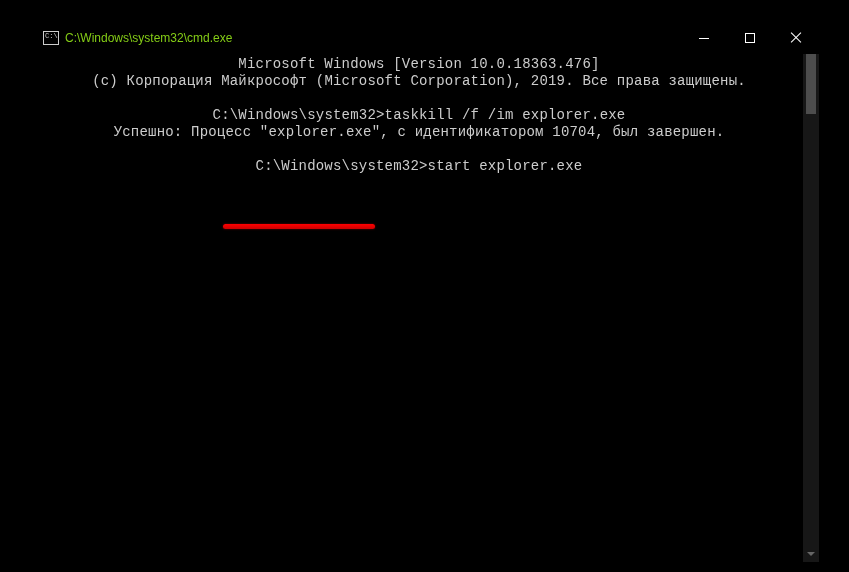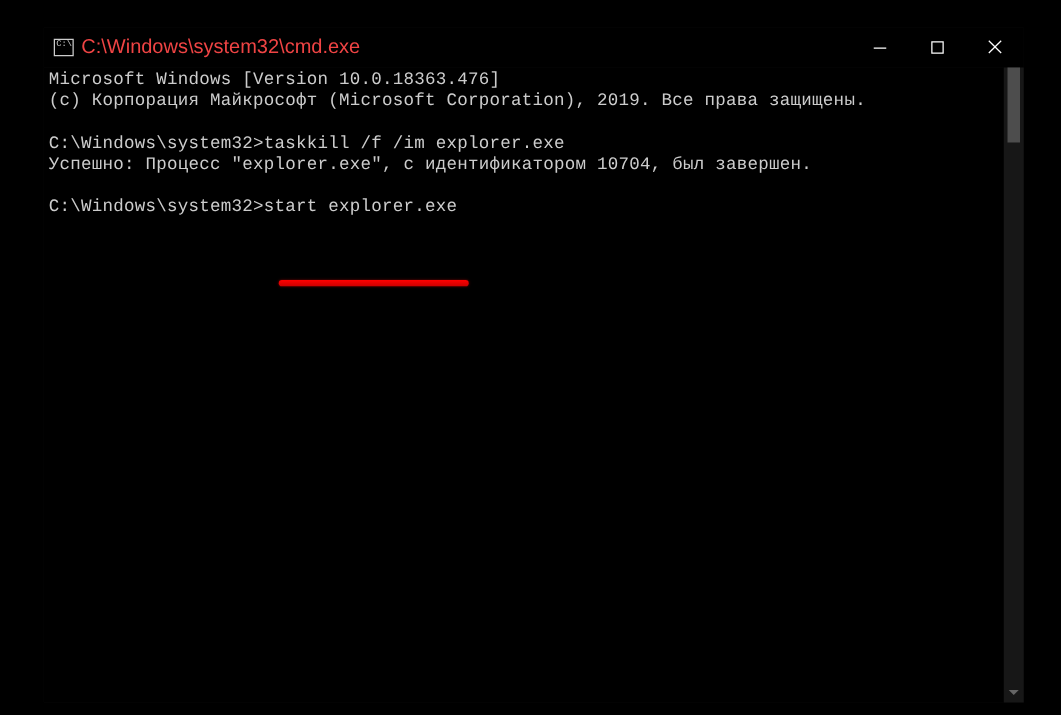--- a/index.html
+++ b/index.html
@@ -47,22 +47,22 @@
     .titlebar-icon::before {
       content: "C:\\";
       position: absolute;
       font-size: 7px;
       color: #ccc;
       top: 1px;
       left: 1px;
       line-height: 1;
     }
     .titlebar-title {
-      color: #ef4444;
-      font-size: 16px;
+      color: #84cc16;
+      font-size: 12px;
       font-family: 'Segoe UI', sans-serif;
     }
     .titlebar-controls {
       display: flex;
       height: 100%;
     }
     .titlebar-btn {
       width: 46px;
       height: 100%;
       display: flex;
@@ -110,20 +110,21 @@
     }
     .terminal-content {
       flex: 1;
       padding: 2px 4px;
       color: #cccccc;
       font-size: 14px;
       line-height: 17px;
       white-space: pre;
       font-family: Consolas, 'Courier New', monospace;
       letter-spacing: 0.2px;
+      text-align: center;
     }
     .scrollbar {
       width: 16px;
       background: #171717;
       position: relative;
     }
     .scroll-thumb {
       position: absolute;
       top: 0;
       left: 3px;

